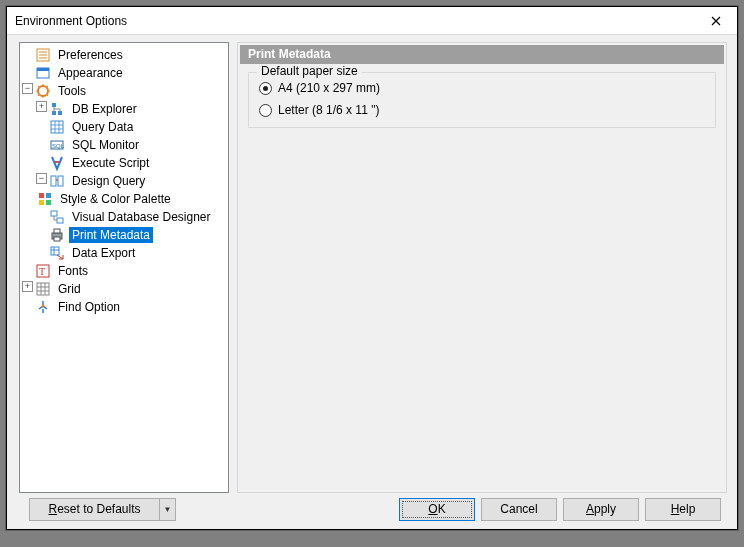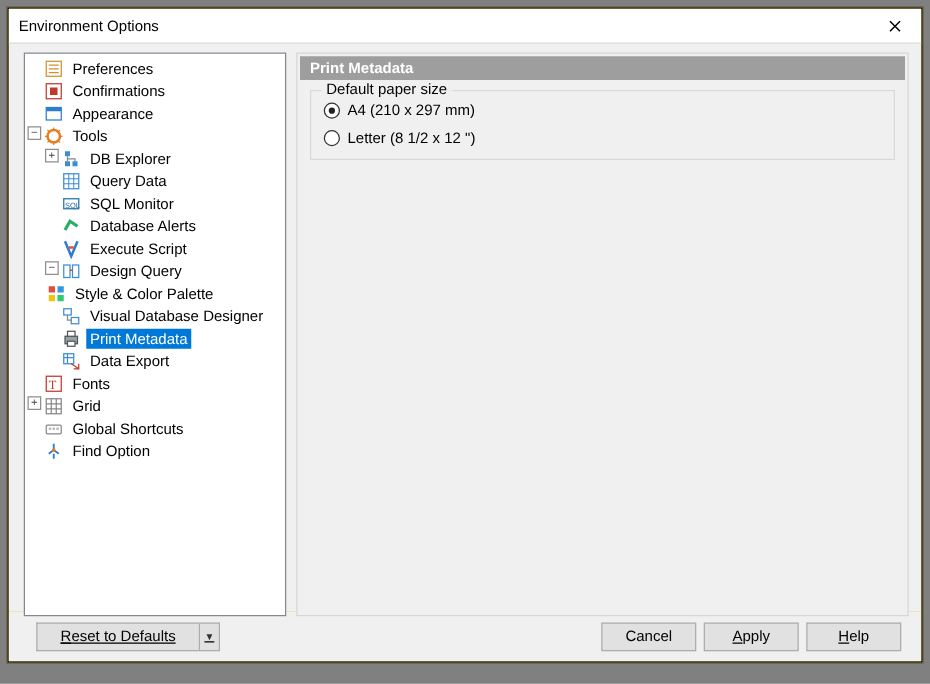--- a/index.html
+++ b/index.html
@@ -140,21 +140,20 @@
   .button-bar {
     height: 40px;
     background: #f0f0f0;
     display: flex;
     align-items: center;
     padding: 0 16px;
   }
   .split-button {
     display: flex;
     height: 23px;
-    text-decoration: underline;
   }
   .split-button .btn { width: 130px; border-right: none;}
   .split-drop {
     width: 17px; height: 23px;
     background: #e1e1e1;
     border: 1px solid #adadad;
     display: flex; align-items: center; justify-content: center;
     font-size: 8px;
     color: #333;
     cursor: default;
@@ -207,32 +206,20 @@
                   </svg>
                 </span>
                 <span class="lbl">Preferences</span>
               </div>
             </li>
           <li>
               <div class="row depth0">
                 <span class="expander-space"></span>
                 <span class="icon">
                   <svg viewBox="0 0 16 16">
-                    <rect x="2" y="2" width="12" height="12" fill="#fff" stroke="#c0392b"></rect>
-                    <rect x="5" y="5" width="6" height="6" fill="#c0392b"></rect>
-                  </svg>
-                </span>
-                <span class="lbl">Confirmations</span>
-              </div>
-            </li>
-          <li>
-              <div class="row depth0">
-                <span class="expander-space"></span>
-                <span class="icon">
-                  <svg viewBox="0 0 16 16">
                     <rect x="2" y="3" width="12" height="10" fill="#fff" stroke="#2e7dd1"></rect>
                     <rect x="2" y="3" width="12" height="3" fill="#2e7dd1"></rect>
                   </svg>
                 </span>
                 <span class="lbl">Appearance</span>
               </div>
             </li>
           <li>
               <div class="row depth0">
                 <span class="expander">−</span>
@@ -274,31 +261,20 @@
               <li>
                   <div class="row depth1">
                     <span class="expander-space"></span>
                     <span class="icon">
                       <svg viewBox="0 0 16 16">
                         <rect x="2" y="4" width="12" height="8" fill="none" stroke="#2471a3"></rect>
                         <text x="3" y="11" font-size="6" fill="#2471a3">SQL</text>
                       </svg>
                     </span>
                     <span class="lbl">SQL Monitor</span>
-                  </div>
-                </li>
-              <li>
-                  <div class="row depth1">
-                    <span class="expander-space"></span>
-                    <span class="icon">
-                      <svg viewBox="0 0 16 16">
-                        <path d="M3 11 L7 4 L13 8" fill="none" stroke="#27ae60" stroke-width="2.5"></path>
-                      </svg>
-                    </span>
-                    <span class="lbl">Database Alerts</span>
                   </div>
                 </li>
               <li>
                   <div class="row depth1">
                     <span class="expander-space"></span>
                     <span class="icon">
                       <svg viewBox="0 0 16 16">
                         <path d="M3 2 L8 14 L13 2" fill="none" stroke="#2e7dd1" stroke-width="2"></path>
                         <rect x="6" y="6" width="4" height="2" fill="#e74c3c" stroke="none"></rect>
                       </svg>
@@ -398,34 +374,20 @@
                   </svg>
                 </span>
                 <span class="lbl">Grid</span>
               </div>
             </li>
           <li>
               <div class="row depth0">
                 <span class="expander-space"></span>
                 <span class="icon">
                   <svg viewBox="0 0 16 16">
-                    <rect x="2" y="5" width="12" height="7" rx="1" fill="#fff" stroke="#888"></rect>
-                    <rect x="4" y="7" width="2" height="2" fill="#bbb"></rect>
-                    <rect x="7" y="7" width="2" height="2" fill="#bbb"></rect>
-                    <rect x="10" y="7" width="2" height="2" fill="#bbb"></rect>
-                  </svg>
-                </span>
-                <span class="lbl">Global Shortcuts</span>
-              </div>
-            </li>
-          <li>
-              <div class="row depth0">
-                <span class="expander-space"></span>
-                <span class="icon">
-                  <svg viewBox="0 0 16 16">
                     <path d="M8 2v5l4 3M8 2v5l-4 3M8 14v-4" stroke="#2e7dd1" stroke-width="1.5" fill="none"></path>
                     <circle cx="8" cy="7" r="1.5" fill="#e67e22"></circle>
                   </svg>
                 </span>
                 <span class="lbl">Find Option</span>
               </div>
             </li>
         </ul>
       </div>
     </div>
@@ -433,36 +395,39 @@
     <div class="content-panel">
       <div class="panel-header">Print Metadata</div>
       <div class="groupbox">
         <span class="groupbox-title">Default paper size</span>
         <div class="radio-row">
           <span class="radio checked"></span>
           <span>A4 (210 x 297 mm)</span>
         </div>
         <div class="radio-row">
           <span class="radio"></span>
-          <span>Letter (8 1/2 x 12 ")</span>
+          <span>Letter (8 1/6 x 11 ")</span>
         </div>
       </div>
     </div>
   </div>
 
   <div class="button-bar">
     <div class="split-button">
       <div class="btn">
           <span><span class="ul">R</span><span>eset to Defaults</span></span>
         </div>
       <div class="split-drop">
           <span>▼</span>
         </div>
     </div>
     <span class="spacer"></span>
+    <div class="btn default">
+        <span><span class="ul">O</span>K</span>
+      </div>
     <div class="btn">
         <span>Cancel</span>
       </div>
     <div class="btn">
         <span><span class="ul">A</span>pply</span>
       </div>
     <div class="btn">
         <span><span class="ul">H</span>elp</span>
       </div>
   </div>

